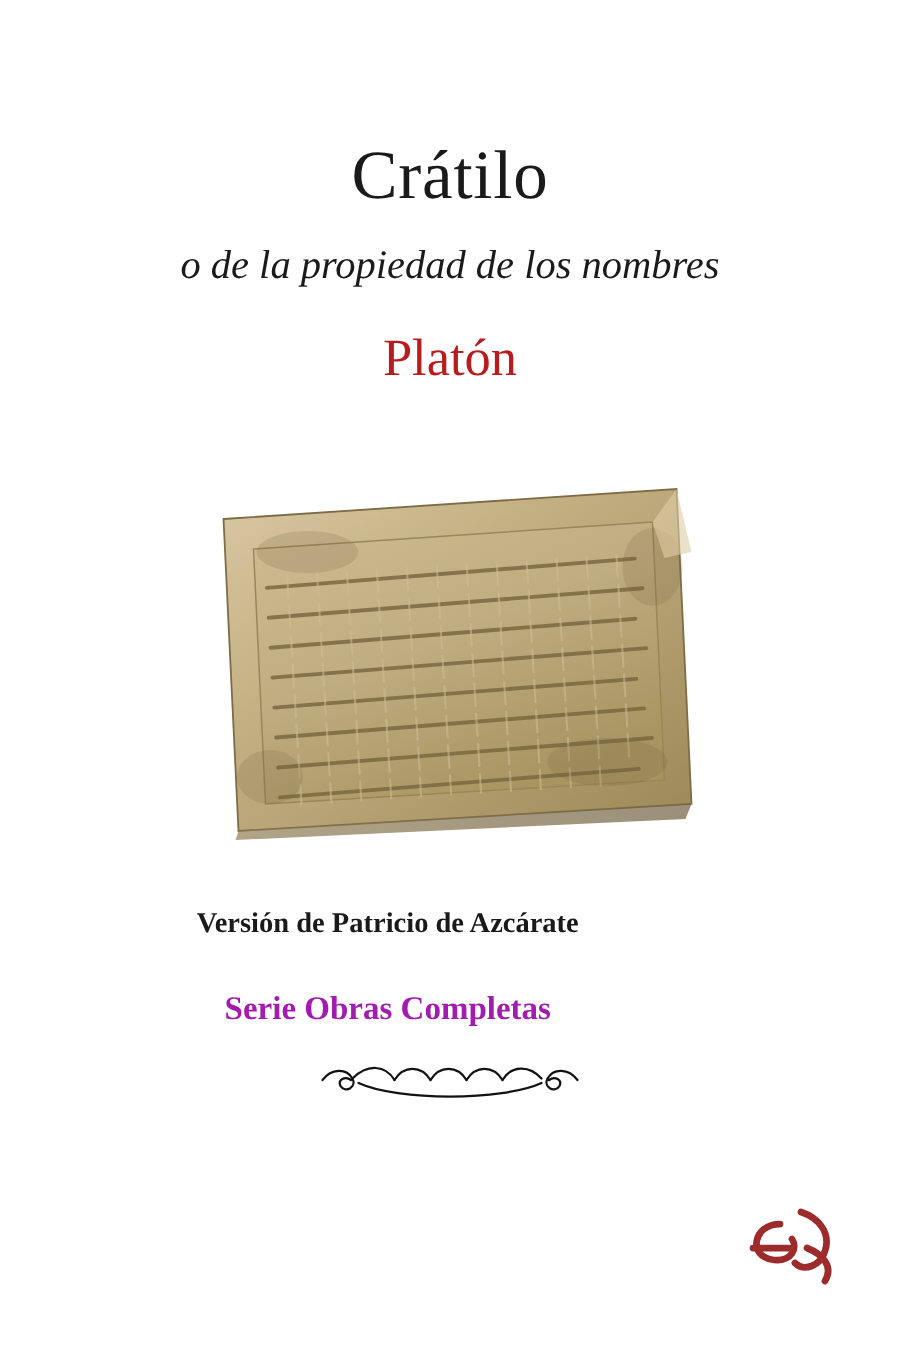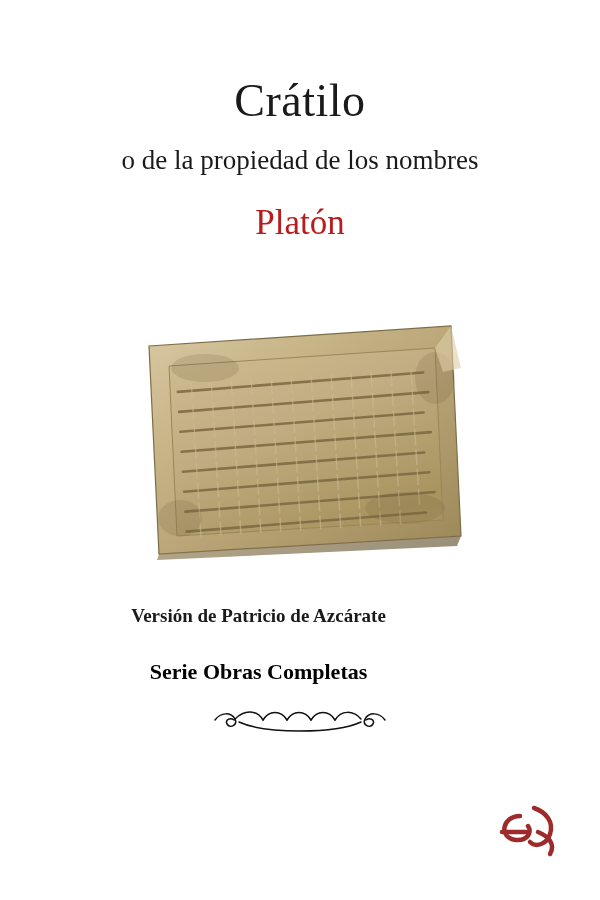--- a/index.html
+++ b/index.html
@@ -17,21 +17,21 @@
 
   .cover {
     width: 600px;
     height: 900px;
     position: relative;
     box-sizing: border-box;
   }
 
   .title-block {
     position: absolute;
-    top: 76px;
+    top: 92px;
     left: 0;
     width: 600px;
     text-align: center;
   }
 
   .book-title {
     font-family: "Liberation Serif", serif;
     font-size: 46px;
     font-weight: normal;
     color: #1a1a1a;
@@ -40,20 +40,21 @@
     margin: 0;
   }
 
   .book-subtitle {
     font-family: "Liberation Serif", serif;
     font-size: 27px;
     font-weight: normal;
     color: #1a1a1a;
     margin: 18px 0 0 0;
     line-height: 1.15;
+    font-style: italic;
   }
 
   .book-author {
     font-family: "Liberation Serif", serif;
     font-size: 35px;
     font-weight: normal;
     color: #b91c1c;
     margin: 28px 0 0 0;
     line-height: 1.1;
   }
@@ -93,21 +94,21 @@
     font-family: "Liberation Serif", serif;
     font-size: 19px;
     color: #1a1a1a;
     margin: 0;
     font-weight: bold;
   }
 
   .series {
     font-family: "Liberation Serif", serif;
     font-size: 22px;
-    color: #000000;
+    color: #a21caf;
     margin: 32px 0 0 0;
     font-weight: bold;
   }
 
   .ornament {
     position: absolute;
     top: 700px;
     left: 0;
     width: 600px;
     height: 40px;

